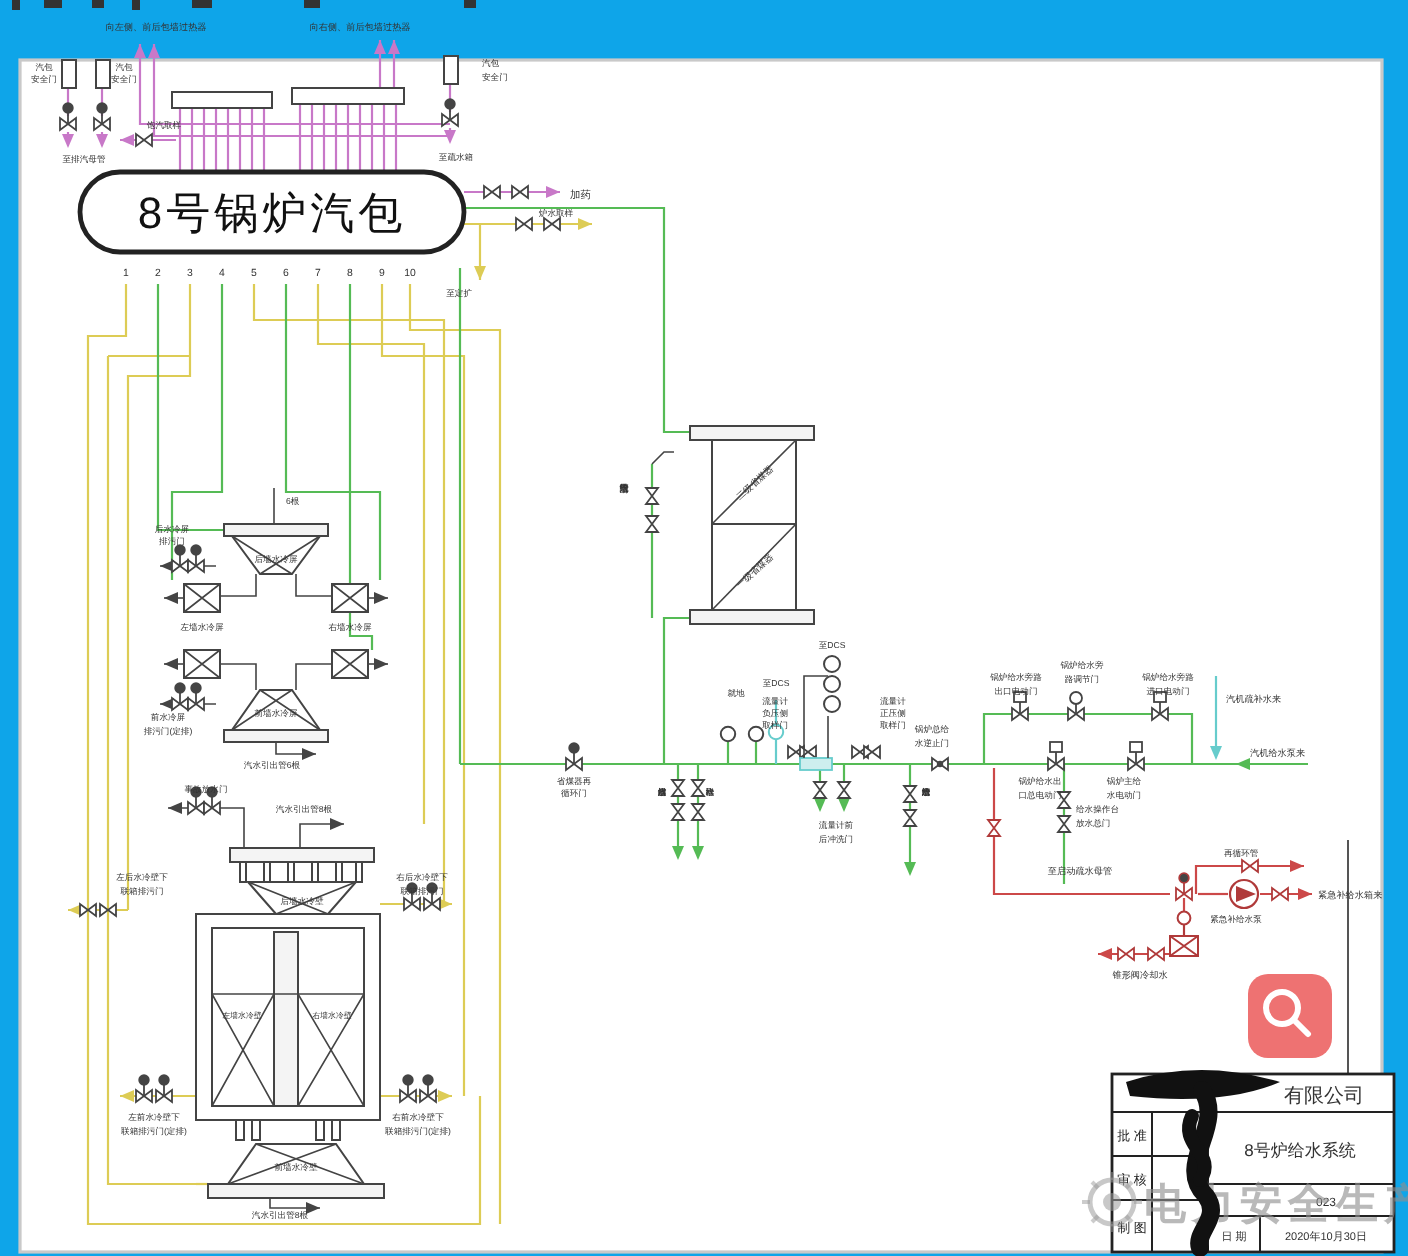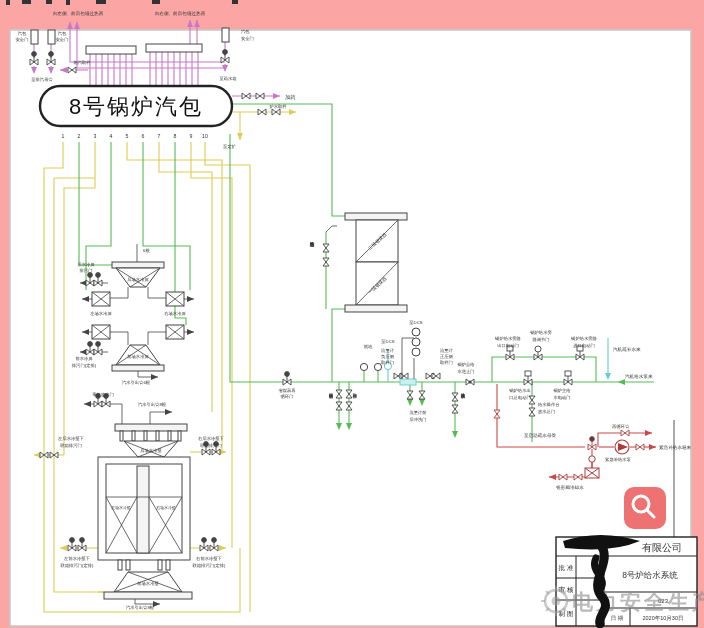--- a/index.html
+++ b/index.html
@@ -1,16 +1,16 @@
 <!DOCTYPE html>
 <html><head>
 <meta charset="utf-8">
 <style>
   html,body{margin:0;padding:0;background:#fff;}
-  .stage{position:relative;width:704px;height:628px;background:#fca5a5;overflow:hidden;
+  .stage{position:relative;width:704px;height:628px;background:#0ea5e9;overflow:hidden;
          font-family:"Liberation Sans",sans-serif;}
   svg{position:absolute;left:0;top:0;}
   text{font-family:"Liberation Sans",sans-serif;fill:#333;}
   .t4{font-size:4.3px;} .t45{font-size:4.6px;} .t5{font-size:5.2px;}
   .mid{text-anchor:middle;} .end{text-anchor:end;}
   .vt{writing-mode:vertical-rl;text-orientation:upright;}
   .drumtitle{font-size:22px;fill:#111;letter-spacing:2px;font-weight:500;}
   .tb{font-size:6.5px;fill:#222;}
   .wm{font-size:21px;font-weight:bold;fill:#8f8f8f;opacity:.62;letter-spacing:3px;}
   .pipe{fill:none;stroke-width:1.1;}

